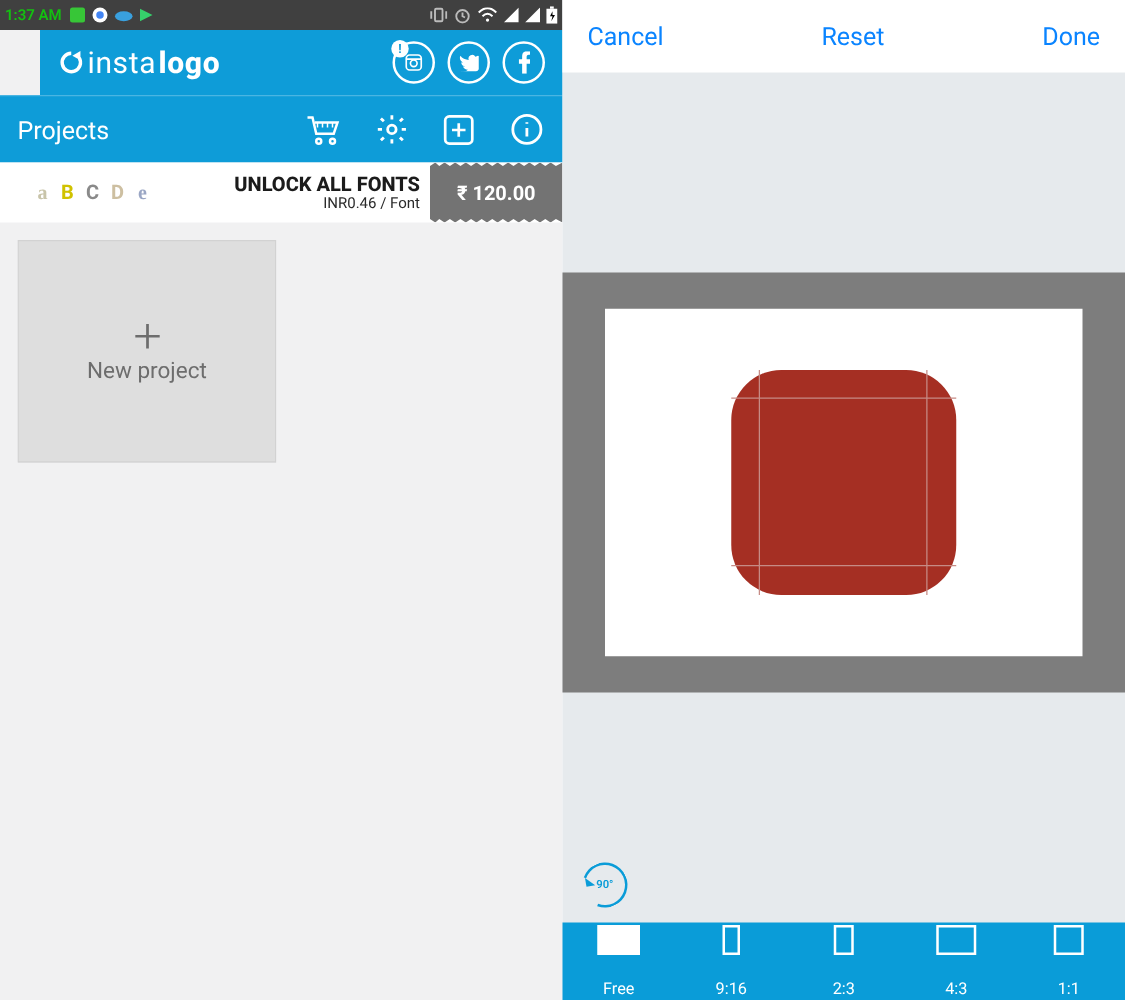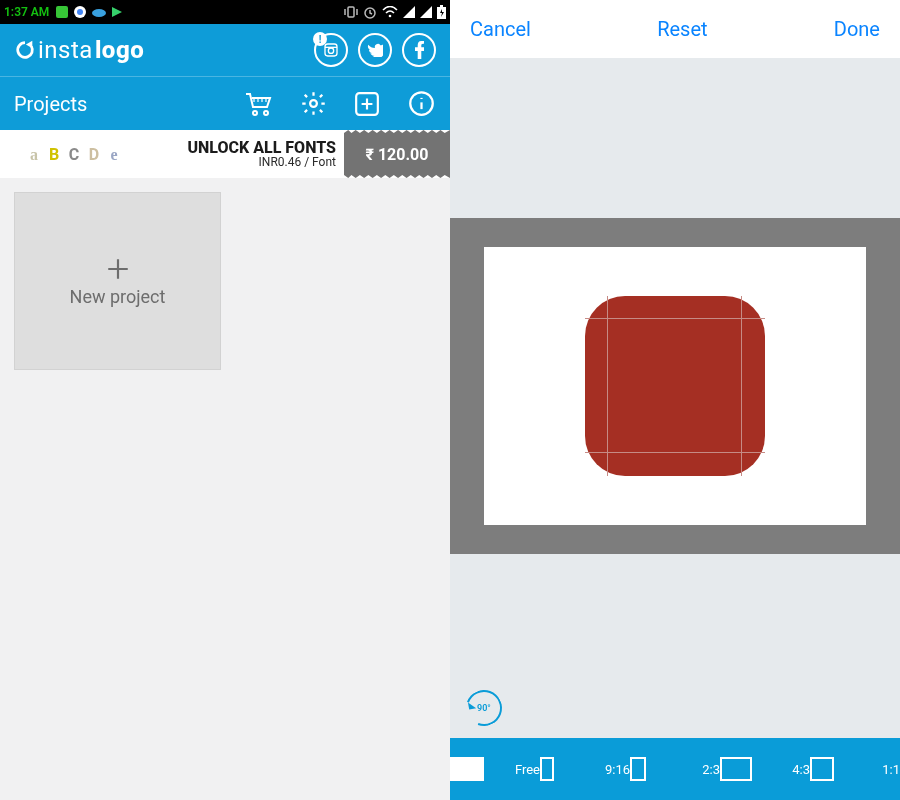--- a/index.html
+++ b/index.html
@@ -15,40 +15,41 @@
   
   .left {
     width: 450px;
     height: 800px;
     background: #f1f1f2;
     display: flex;
     flex-direction: column;
   }
   .statusbar {
     height: 24px;
-    background: #000000;
+    background: #404040;
     color: #fff;
     display: flex;
     align-items: center;
     font-size: 12px;
     padding: 0 4px;
   }
   .statusbar .time { color:#14c011; font-weight:600; margin-right:6px;}
   .statusbar .left-icons { display:flex; gap:4px; align-items:center;}
   .statusbar .spacer { flex:1; }
   .statusbar .right-icons { display:flex; gap:5px; align-items:center; }
   .statusbar svg { display:block; }
 
   .brandbar {
     background:#0e9cd8;
     height:52px;
     display:flex;
     align-items:center;
     padding:0 14px;
     gap:10px;
+    margin-left:32px;
   }
   .brandbar .logo { color:#fff; font-size:24px; font-weight:400; letter-spacing:.5px; display:flex; align-items:center; gap:2px;}
   .brandbar .logo-bold { font-weight:800; }
   .brandbar .grow { flex:1; }
   .circ-btn {
     width:34px; height:34px;
     border:2px solid #fff; border-radius:50%;
     display:flex; align-items:center; justify-content:center;
     color:#fff;
     position:relative;
@@ -163,22 +164,22 @@
   .rot-ic::after{
     content:"";position:absolute;left:-3px;top:6px;
     border:5px solid transparent;border-top-color:#0a9cd8;
     transform:rotate(60deg);
   }
   .r-aspect {
     height:62px; background:#0a9cd8;
     display:flex; color:#fff;
   }
   .asp {
-    flex:1; display:flex; 
-    align-items:center; justify-content:space-between; gap:20px;
+    flex:1; display:flex; flex-direction:column;
+    align-items:center; justify-content:center; gap:20px;
     font-size:13px;
   }
   .asp .shape {
     border:2px solid #fff; background:transparent;
   }
   .asp.sel .shape { background:#fff; }
   .sh-free{width:34px;height:24px;}
   .sh-916{width:14px;height:24px;}
   .sh-23{width:16px;height:24px;}
   .sh-43{width:32px;height:24px;}

